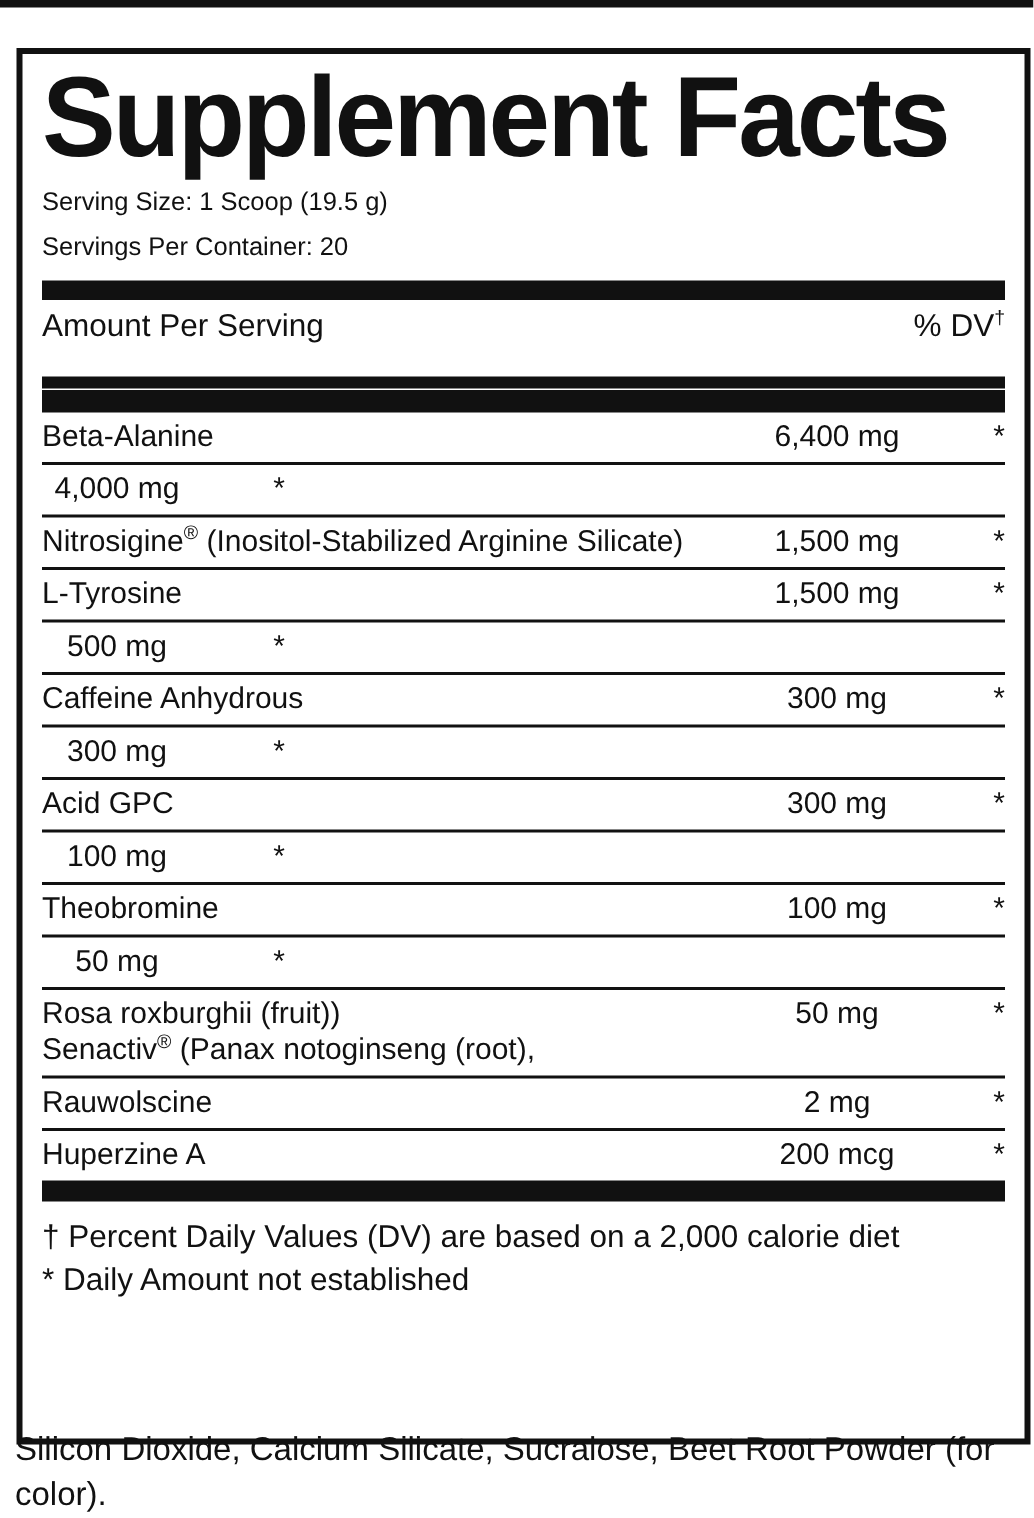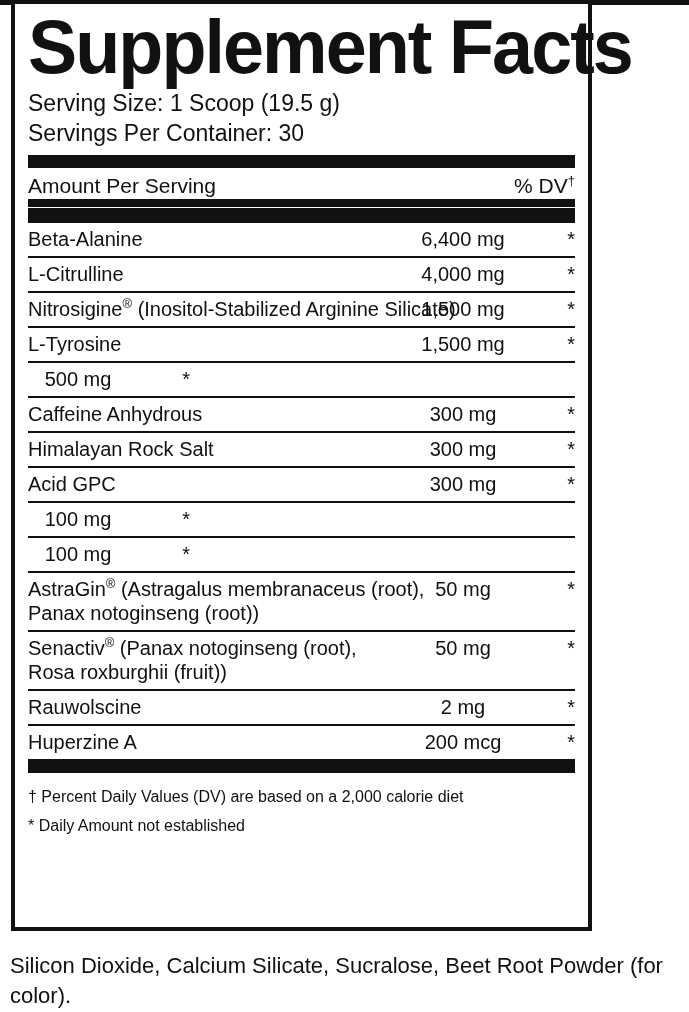--- a/index.html
+++ b/index.html
@@ -12,73 +12,73 @@
     position:relative;
     background:var(--paper);
     color:var(--ink);
     font-family:"Liberation Sans", sans-serif;
     overflow:hidden;
   }
   .top-strip{
     position:absolute;left:0;top:0;width:689px;height:5px;background:var(--ink);
   }
   .facts-box{
-    position:absolute;left:11px;top:0;width:581px;height:931px;
+    position:absolute;left:11px;top:32px;width:676px;height:931px;
     border:4px solid var(--ink);
     background:var(--paper);
     padding:0 13px;
   }
   .title{
     margin-top:2px;
     font-size:76px;
     font-weight:bold;
     letter-spacing:-2px;
     line-height:82px;
     white-space:nowrap;
     transform:scaleX(0.97);
     transform-origin:left center;
   }
-  .serving-line{font-size:23px;line-height:30px;}
+  .serving-line{font-size:17px;line-height:30px;}
   .serving-line.last{margin-bottom:7px;}
   .bar{background:var(--ink);width:100%;}
   .bar-thick{height:13px;}
   .bar-mid{height:8px;margin-bottom:1px;}
   .bar-sec{height:15px;}
   .bar-end{height:14px;}
   .col-head{
     display:flex;justify-content:space-between;align-items:baseline;
-    font-size:21px;line-height:24px;padding:6px 0 1px 0;gap:45px;
+    font-size:21px;line-height:24px;padding:6px 0 21px 0;gap:45px;
   }
   sup{font-size:13px;line-height:0;}
   .row{
     display:flex;align-items:flex-start;
     font-size:20px;line-height:24px;
     padding:4px 0 5px 0;
   }
   .row + .row{border-top:2px solid var(--ink);}
   .row .name{flex:1;min-width:0;}
   .row .name .nline{white-space:nowrap;}
   .row .amount{width:100px;text-align:center;white-space:nowrap;}
   .row .dv{width:62px;text-align:right;white-space:nowrap;}
-  .footnotes{padding-top:9px;font-size:16px;line-height:29px;}
+  .footnotes{padding-top:9px;font-size:21px;line-height:29px;}
   .other-ingredients{
     position:absolute;left:10px;top:951px;width:679px;
     font-size:22px;line-height:30px;
   }
 </style>
 </head>
 <body>
 
 <div class="top-strip"></div>
 
 <div class="facts-box">
   <div class="title">Supplement Facts</div>
 
   <div class="serving-line">Serving Size: 1 Scoop (19.5 g)</div>
-  <div class="serving-line last">Servings Per Container: 30</div>
+  <div class="serving-line last">Servings Per Container: 20</div>
 
   <div class="bar bar-thick"></div>
 
   <div class="col-head">
     <span>Amount Per Serving</span>
     <span><span>% DV</span><sup>†</sup></span>
   </div>
 
   <div class="bar bar-mid"></div>
 
@@ -87,23 +87,20 @@
 
   <div id="ingredient-rows">
       <div class="row">
         <div class="name">
           <div class="nline">Beta-Alanine</div>
         </div>
         <div class="amount">6,400 mg</div>
         <div class="dv">*</div>
       </div>
       <div class="row">
-        <div class="name">
-          <div class="nline">L-Citrulline</div>
-        </div>
         <div class="amount">4,000 mg</div>
         <div class="dv">*</div>
       </div>
       <div class="row">
         <div class="name">
           <div class="nline">Nitrosigine<sup>®</sup> (Inositol-Stabilized Arginine Silicate)</div>
         </div>
         <div class="amount">1,500 mg</div>
         <div class="dv">*</div>
       </div>
@@ -119,53 +116,49 @@
         <div class="dv">*</div>
       </div>
       <div class="row">
         <div class="name">
           <div class="nline">Caffeine Anhydrous</div>
         </div>
         <div class="amount">300 mg</div>
         <div class="dv">*</div>
       </div>
       <div class="row">
-        <div class="name">
-          <div class="nline">Himalayan Rock Salt</div>
-        </div>
         <div class="amount">300 mg</div>
         <div class="dv">*</div>
       </div>
       <div class="row">
         <div class="name">
           <div class="nline">Acid GPC</div>
         </div>
         <div class="amount">300 mg</div>
         <div class="dv">*</div>
       </div>
       <div class="row">
         <div class="amount">100 mg</div>
         <div class="dv">*</div>
       </div>
       <div class="row">
+        <div class="name">
+          <div class="nline">Theobromine</div>
+        </div>
         <div class="amount">100 mg</div>
         <div class="dv">*</div>
       </div>
       <div class="row">
-        <div class="name">
-          <div class="nline">AstraGin<sup>®</sup> (Astragalus membranaceus (root),</div>
-          <div class="nline">Panax notoginseng (root))</div>
-        </div>
         <div class="amount">50 mg</div>
         <div class="dv">*</div>
       </div>
       <div class="row">
         <div class="name">
+          <div class="nline">Rosa roxburghii (fruit))</div>
           <div class="nline">Senactiv<sup>®</sup> (Panax notoginseng (root),</div>
-          <div class="nline">Rosa roxburghii (fruit))</div>
         </div>
         <div class="amount">50 mg</div>
         <div class="dv">*</div>
       </div>
       <div class="row">
         <div class="name">
           <div class="nline">Rauwolscine</div>
         </div>
         <div class="amount">2 mg</div>
         <div class="dv">*</div>

